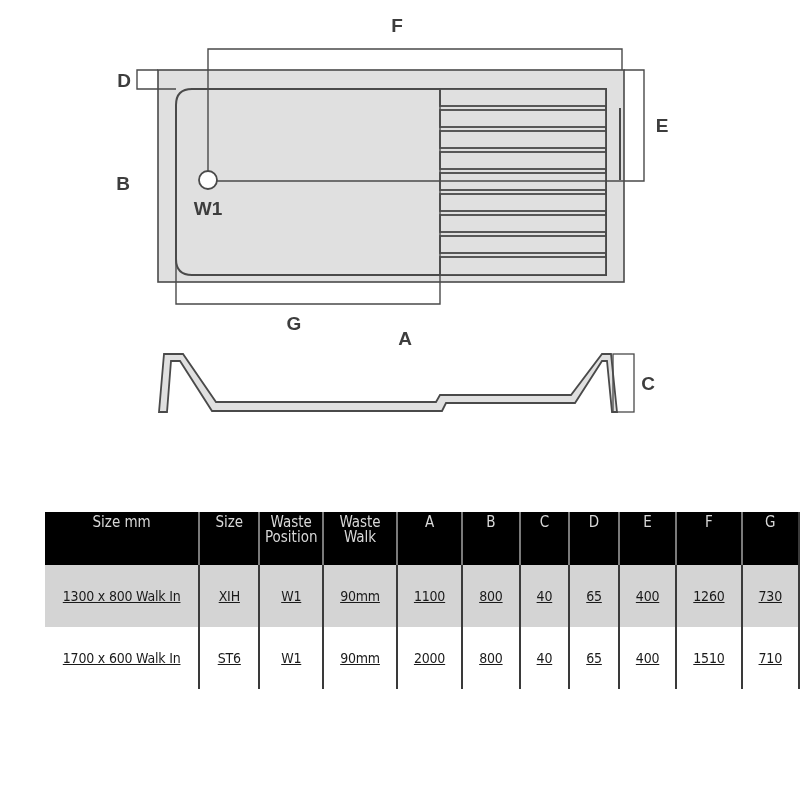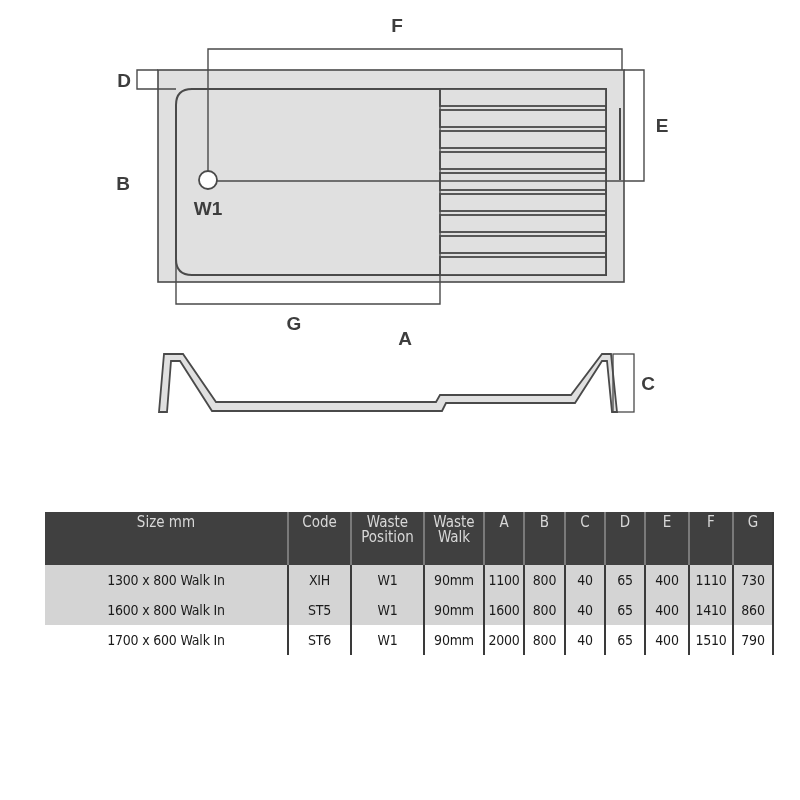--- a/index.html
+++ b/index.html
@@ -1,22 +1,22 @@
 <!DOCTYPE html>
 <html><head>
 <meta charset="utf-8">
 <style>
   html, body { margin:0; padding:0; background:#ffffff; }
   body { width:800px; height:800px; position:relative; overflow:hidden; font-family:"DejaVu Sans", sans-serif; }
   #diagram { position:absolute; left:0; top:0; width:800px; height:460px; }
   .dim-label { font-family:"Liberation Sans", sans-serif; font-weight:bold; font-size:19px; fill:#3d3d3d; }
   #spec-table { position:absolute; left:45px; top:512px; border-collapse:collapse; table-layout:fixed; font-family:"DejaVu Sans Condensed","DejaVu Sans", sans-serif; }
-  #spec-table th { background:#404040; color:#d8d8d8; font-weight:normal; font-size:15px; line-height:15px; height:50px; vertical-align:top; padding:3px 0 0 0; text-align:center; border-left:2px solid #7a7a7a;margin-top:20px; }
+  #spec-table th { background:#000000; color:#d8d8d8; font-weight:normal; font-size:15px; line-height:15px; height:50px; vertical-align:top; padding:3px 0 0 0; text-align:center; border-left:2px solid #7a7a7a;margin-top:20px; }
   #spec-table th:first-child { border-left:none; }
-  #spec-table td { font-size:14px; color:#1a1a1a; height:30px; padding:0; text-align:center; border-left:2px solid #3a3a3a; letter-spacing:-0.2px; }
+  #spec-table td { font-size:14px; color:#1a1a1a; height:30px; padding:16px; text-align:center; border-left:2px solid #3a3a3a; letter-spacing:-0.2px;text-decoration:underline; }
   #spec-table td:first-child { border-left:none; }
   #spec-table td:last-child, #spec-table th:last-child { border-right:2px solid #3a3a3a; }
   #spec-table tr.shaded td { background:#d4d4d4; }
 </style>
 </head>
 <body>
 
 <svg id="diagram" viewBox="0 0 800 460" xmlns="http://www.w3.org/2000/svg">
 
   <rect x="158" y="70" width="466" height="212" fill="#e0e0e0" stroke="#4a4a4a" stroke-width="1.6"></rect>
@@ -73,21 +73,21 @@
       <col style="width:41px">
       <col style="width:40px">
       <col style="width:40px">
     <col style="width:44px">
       <col style="width:44px">
       <col style="width:40px">
   </colgroup>
   <thead>
     <tr>
       <th><span>Size mm</span></th>
-      <th><span>Code</span></th>
+      <th><span>Size</span></th>
       <th><span>Waste</span><br><span>Position</span></th>
       <th><span>Waste</span><br><span>Walk</span></th>
       <th><span>A</span></th>
       <th><span>B</span></th>
       <th><span>C</span></th>
       <th><span>D</span></th>
       <th><span>E</span></th>
       <th><span>F</span></th>
       <th><span>G</span></th>
     </tr>
@@ -96,43 +96,30 @@
     <tr class="shaded">
       <td>1300 x 800 Walk In</td>
       <td>XIH</td>
       <td>W1</td>
       <td>90mm</td>
       <td>1100</td>
       <td>800</td>
       <td>40</td>
       <td>65</td>
       <td>400</td>
-      <td>1110</td>
+      <td>1260</td>
       <td>730</td>
-    </tr>
-    <tr class="shaded">
-      <td>1600 x 800 Walk In</td>
-      <td>ST5</td>
-      <td>W1</td>
-      <td>90mm</td>
-      <td>1600</td>
-      <td>800</td>
-      <td>40</td>
-      <td>65</td>
-      <td>400</td>
-      <td>1410</td>
-      <td>860</td>
     </tr>
     <tr>
       <td>1700 x 600 Walk In</td>
       <td>ST6</td>
       <td>W1</td>
       <td>90mm</td>
       <td>2000</td>
       <td>800</td>
       <td>40</td>
       <td>65</td>
       <td>400</td>
       <td>1510</td>
-      <td>790</td>
+      <td>710</td>
     </tr>
   </tbody>
 </table>
 
 </body></html>

